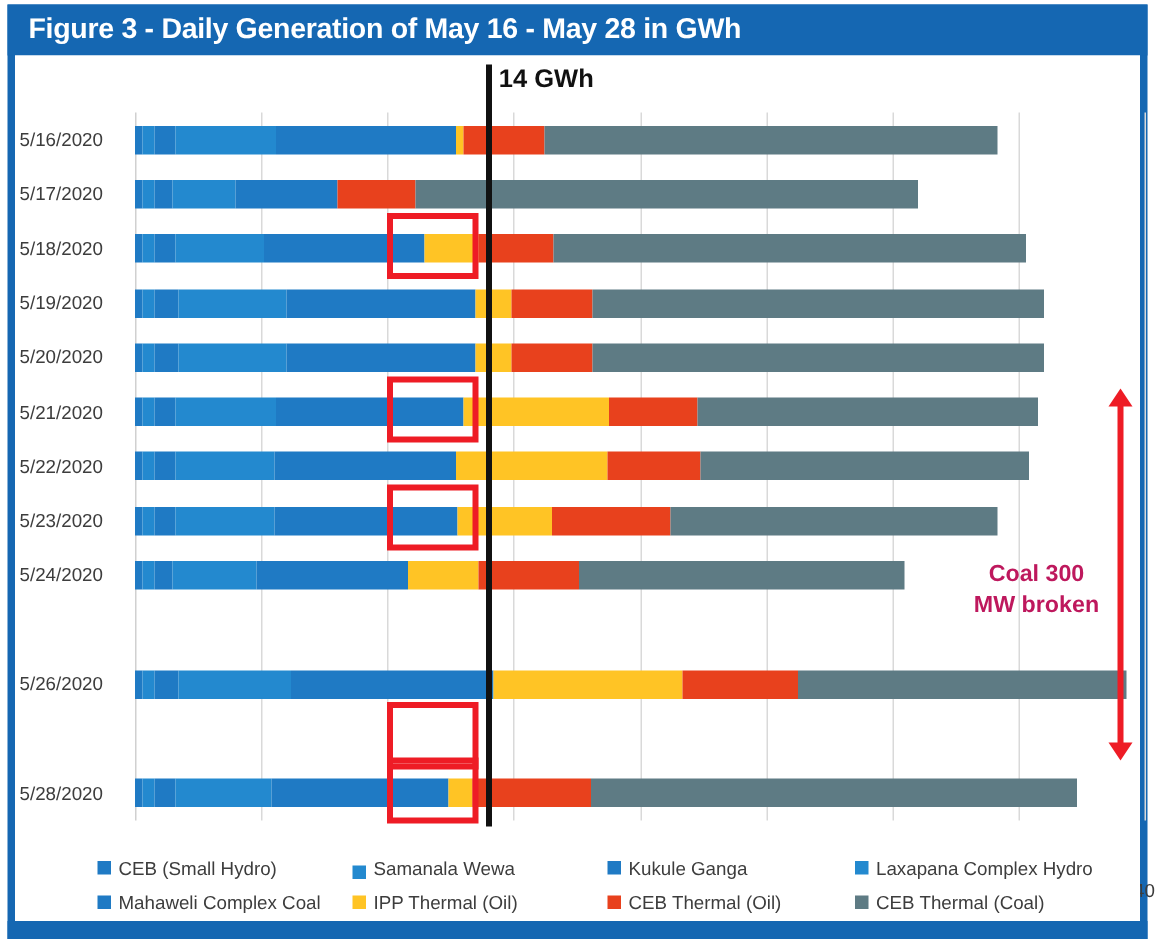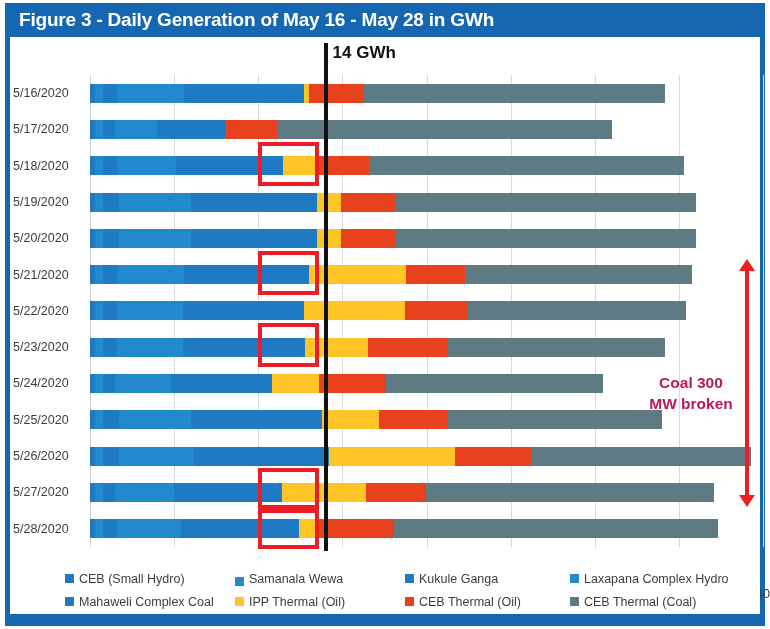--- a/index.html
+++ b/index.html
@@ -308,57 +308,31 @@
             <div class="seg" title="CEB (Small Hydro): 0.3" style="width: 5.0475px; background: rgb(31, 122, 196);"></div>
             <div class="seg" title="Samanala Wewa: 0.5" style="width: 8.4125px; background: rgb(35, 137, 207);"></div>
             <div class="seg" title="Kukule Ganga: 0.7" style="width: 11.7775px; background: rgb(31, 122, 196);"></div>
             <div class="seg" title="Laxapana Complex Hydro: 3.3" style="width: 55.5225px; background: rgb(35, 137, 207);"></div>
             <div class="seg" title="Mahaweli Complex Hydro: 6" style="width: 100.95px; background: rgb(31, 122, 196);"></div>
             <div class="seg" title="IPP Thermal (Oil): 2.8" style="width: 47.11px; background: rgb(255, 196, 37);"></div>
             <div class="seg" title="CEB Thermal (Oil): 4" style="width: 67.3px; background: rgb(232, 65, 29);"></div>
             <div class="seg" title="CEB Thermal (Coal): 12.9" style="width: 217.042px; background: rgb(94, 123, 132);"></div>
           </div>
         </div>
-        <div class="bar-row" style="top: 326.769px; height: 36.3077px;">
-          <div class="ylabel" style="height: 36.3077px; line-height: 36.3077px;">5/25/2020</div>
-          <div class="bar" style="top: 8.65385px; width: 572.05px;">
-            <div class="seg" title="CEB (Small Hydro): 0.3" style="width: 5.0475px; background: rgb(31, 122, 196);"></div>
-            <div class="seg" title="Samanala Wewa: 0.5" style="width: 8.4125px; background: rgb(35, 137, 207);"></div>
-            <div class="seg" title="Kukule Ganga: 0.9" style="width: 15.1425px; background: rgb(31, 122, 196);"></div>
-            <div class="seg" title="Laxapana Complex Hydro: 4.3" style="width: 72.3475px; background: rgb(35, 137, 207);"></div>
-            <div class="seg" title="Mahaweli Complex Hydro: 7.8" style="width: 131.235px; background: rgb(31, 122, 196);"></div>
-            <div class="seg" title="IPP Thermal (Oil): 3.4" style="width: 57.205px; background: rgb(255, 196, 37);"></div>
-            <div class="seg" title="CEB Thermal (Oil): 4.1" style="width: 68.9825px; background: rgb(232, 65, 29);"></div>
-            <div class="seg" title="CEB Thermal (Coal): 12.7" style="width: 213.678px; background: rgb(94, 123, 132);"></div>
-          </div>
-        </div>
         <div class="bar-row" style="top: 363.077px; height: 36.3077px;">
           <div class="ylabel" style="height: 36.3077px; line-height: 36.3077px;">5/26/2020</div>
           <div class="bar" style="top: 8.65385px; width: 661.222px;">
             <div class="seg" title="CEB (Small Hydro): 0.3" style="width: 5.0475px; background: rgb(31, 122, 196);"></div>
             <div class="seg" title="Samanala Wewa: 0.5" style="width: 8.4125px; background: rgb(35, 137, 207);"></div>
             <div class="seg" title="Kukule Ganga: 0.9" style="width: 15.1425px; background: rgb(31, 122, 196);"></div>
             <div class="seg" title="Laxapana Complex Hydro: 4.5" style="width: 75.7125px; background: rgb(35, 137, 207);"></div>
             <div class="seg" title="Mahaweli Complex Hydro: 8" style="width: 134.6px; background: rgb(31, 122, 196);"></div>
             <div class="seg" title="IPP Thermal (Oil): 7.5" style="width: 126.188px; background: rgb(255, 196, 37);"></div>
             <div class="seg" title="CEB Thermal (Oil): 4.6" style="width: 77.395px; background: rgb(232, 65, 29);"></div>
             <div class="seg" title="CEB Thermal (Coal): 13" style="width: 218.725px; background: rgb(94, 123, 132);"></div>
-          </div>
-        </div>
-        <div class="bar-row" style="top: 399.385px; height: 36.3077px;">
-          <div class="ylabel" style="height: 36.3077px; line-height: 36.3077px;">5/27/2020</div>
-          <div class="bar" style="top: 8.65385px; width: 624.207px;">
-            <div class="seg" title="CEB (Small Hydro): 0.3" style="width: 5.0475px; background: rgb(31, 122, 196);"></div>
-            <div class="seg" title="Samanala Wewa: 0.5" style="width: 8.4125px; background: rgb(35, 137, 207);"></div>
-            <div class="seg" title="Kukule Ganga: 0.7" style="width: 11.7775px; background: rgb(31, 122, 196);"></div>
-            <div class="seg" title="Laxapana Complex Hydro: 3.5" style="width: 58.8875px; background: rgb(35, 137, 207);"></div>
-            <div class="seg" title="Mahaweli Complex Hydro: 6.4" style="width: 107.68px; background: rgb(31, 122, 196);"></div>
-            <div class="seg" title="IPP Thermal (Oil): 5" style="width: 84.125px; background: rgb(255, 196, 37);"></div>
-            <div class="seg" title="CEB Thermal (Oil): 3.6" style="width: 60.57px; background: rgb(232, 65, 29);"></div>
-            <div class="seg" title="CEB Thermal (Coal): 17.1" style="width: 287.707px; background: rgb(94, 123, 132);"></div>
           </div>
         </div>
         <div class="bar-row" style="top: 435.692px; height: 36.3077px;">
           <div class="ylabel" style="height: 36.3077px; line-height: 36.3077px;">5/28/2020</div>
           <div class="bar" style="top: 8.65385px; width: 627.572px;">
             <div class="seg" title="CEB (Small Hydro): 0.3" style="width: 5.0475px; background: rgb(31, 122, 196);"></div>
             <div class="seg" title="Samanala Wewa: 0.5" style="width: 8.4125px; background: rgb(35, 137, 207);"></div>
             <div class="seg" title="Kukule Ganga: 0.8" style="width: 13.46px; background: rgb(31, 122, 196);"></div>
             <div class="seg" title="Laxapana Complex Hydro: 3.8" style="width: 63.935px; background: rgb(35, 137, 207);"></div>
             <div class="seg" title="Mahaweli Complex Hydro: 7" style="width: 117.775px; background: rgb(31, 122, 196);"></div>

